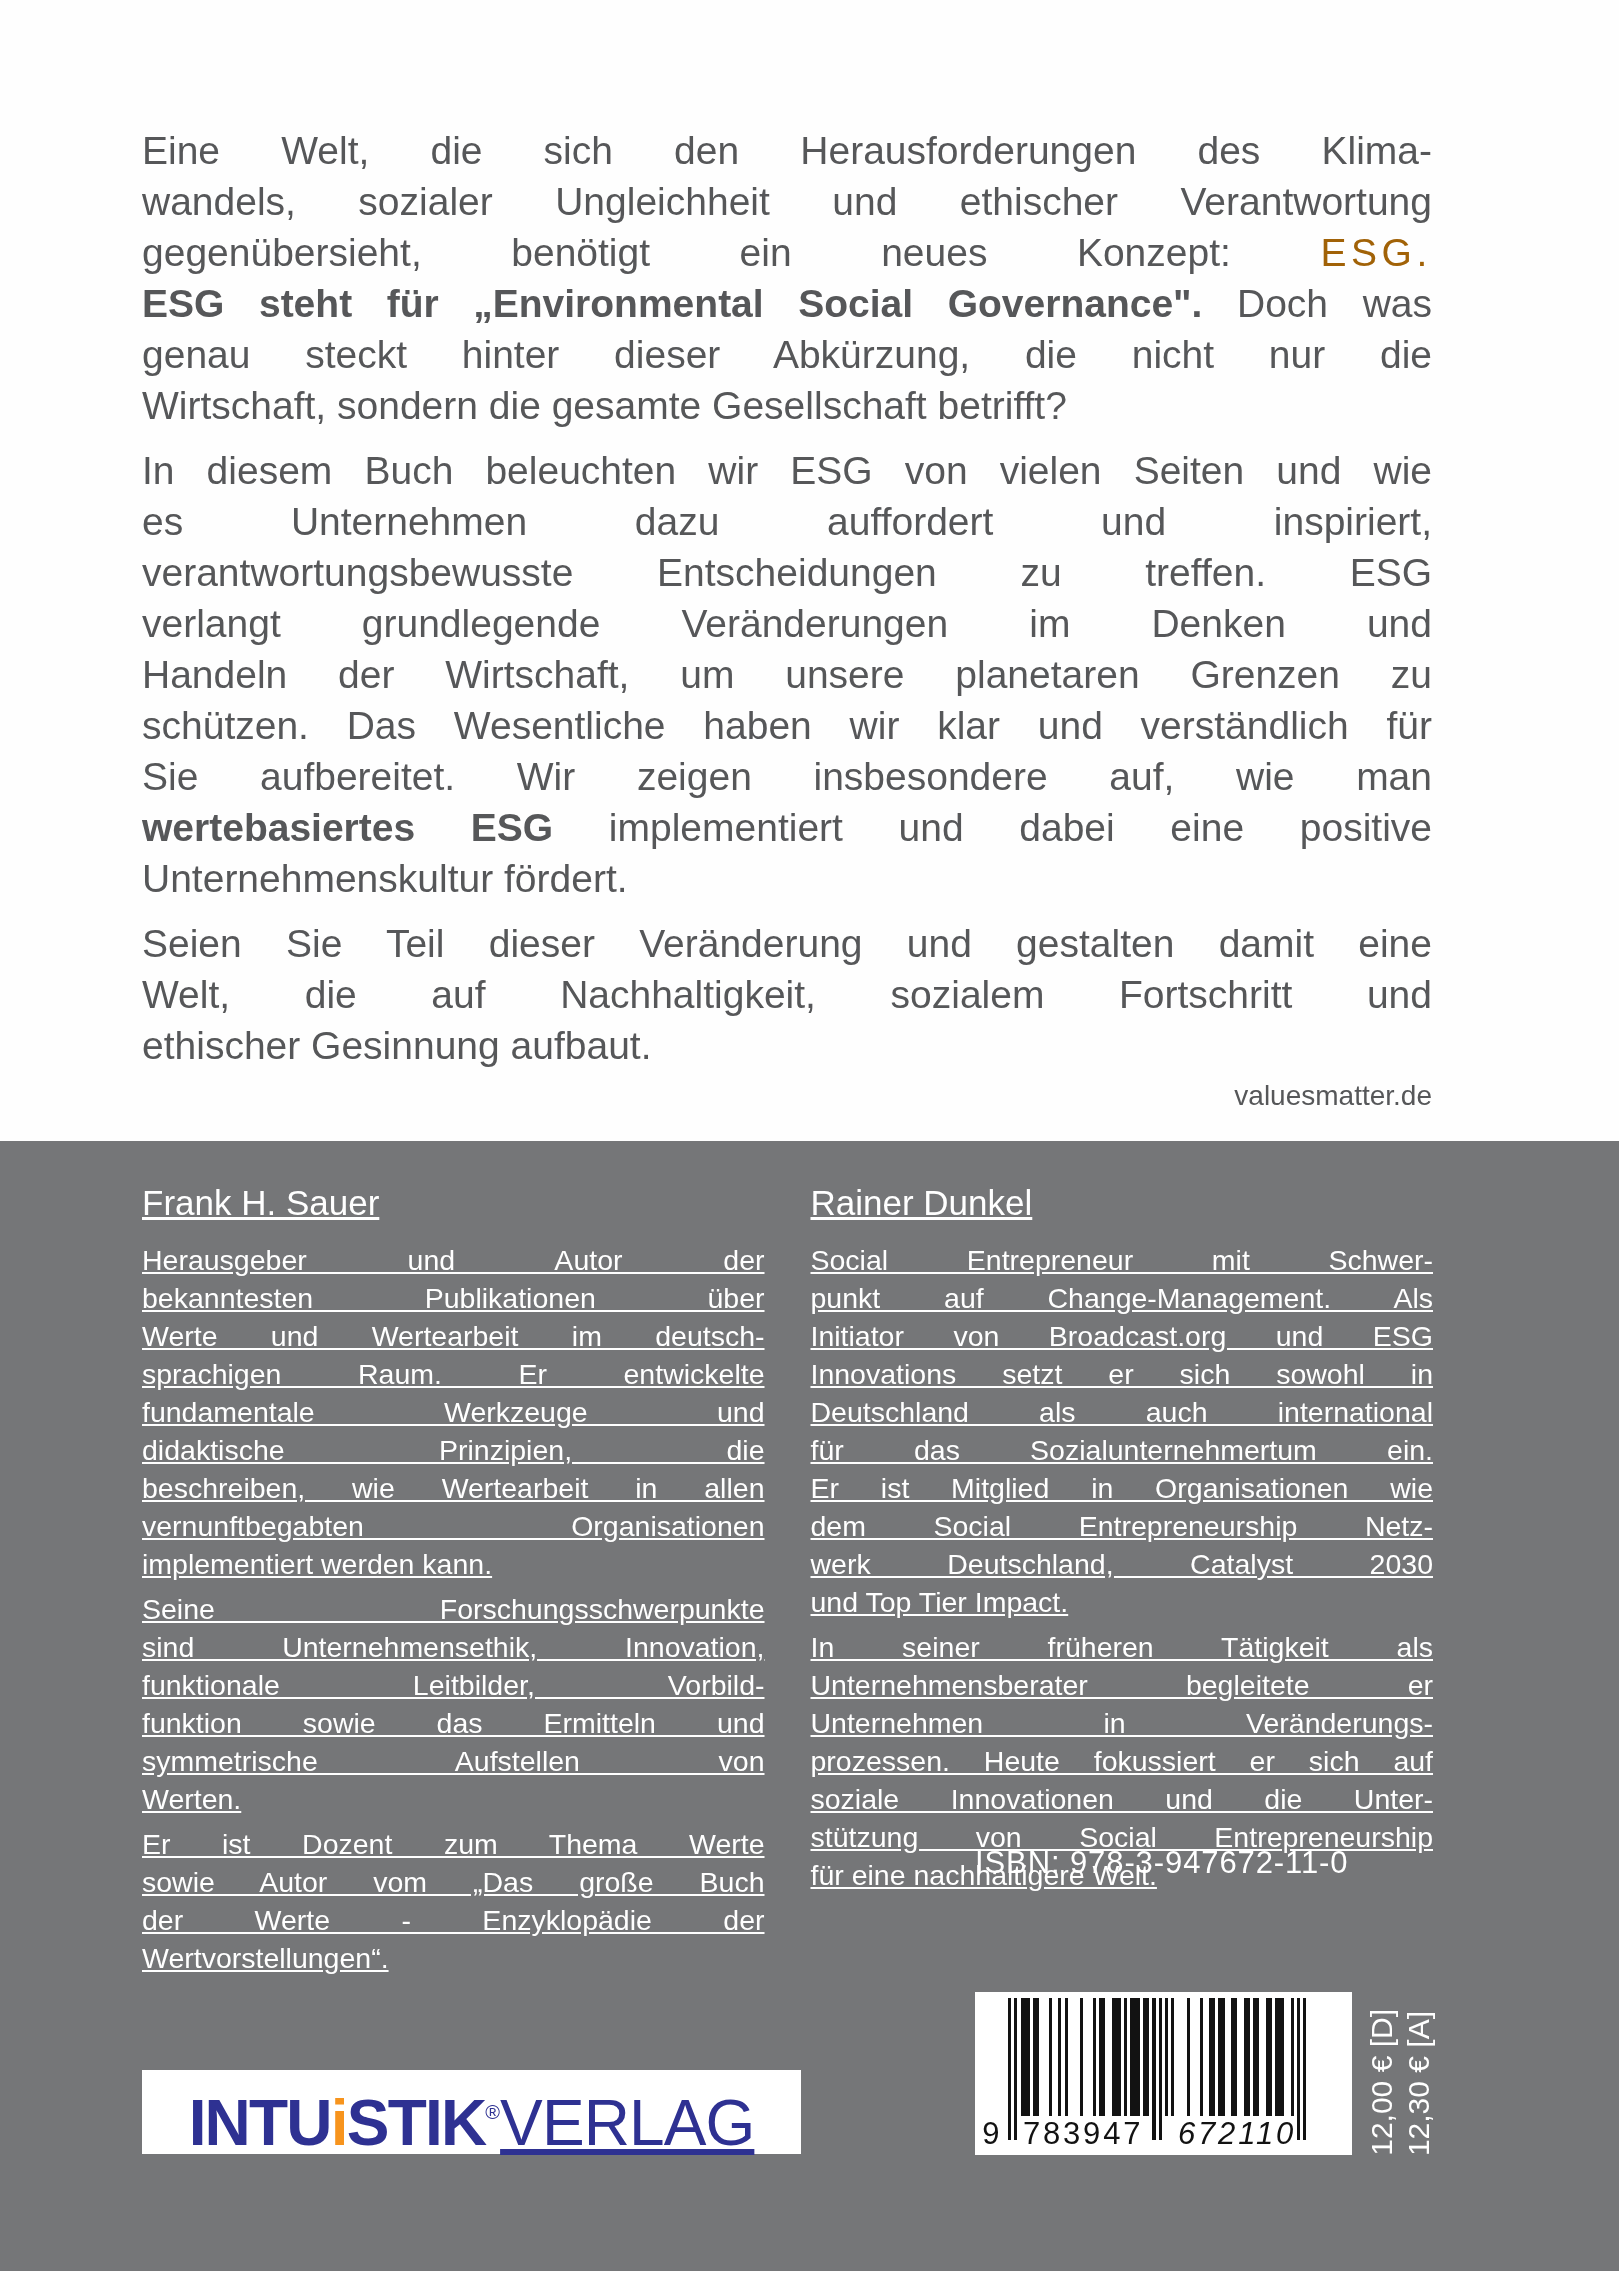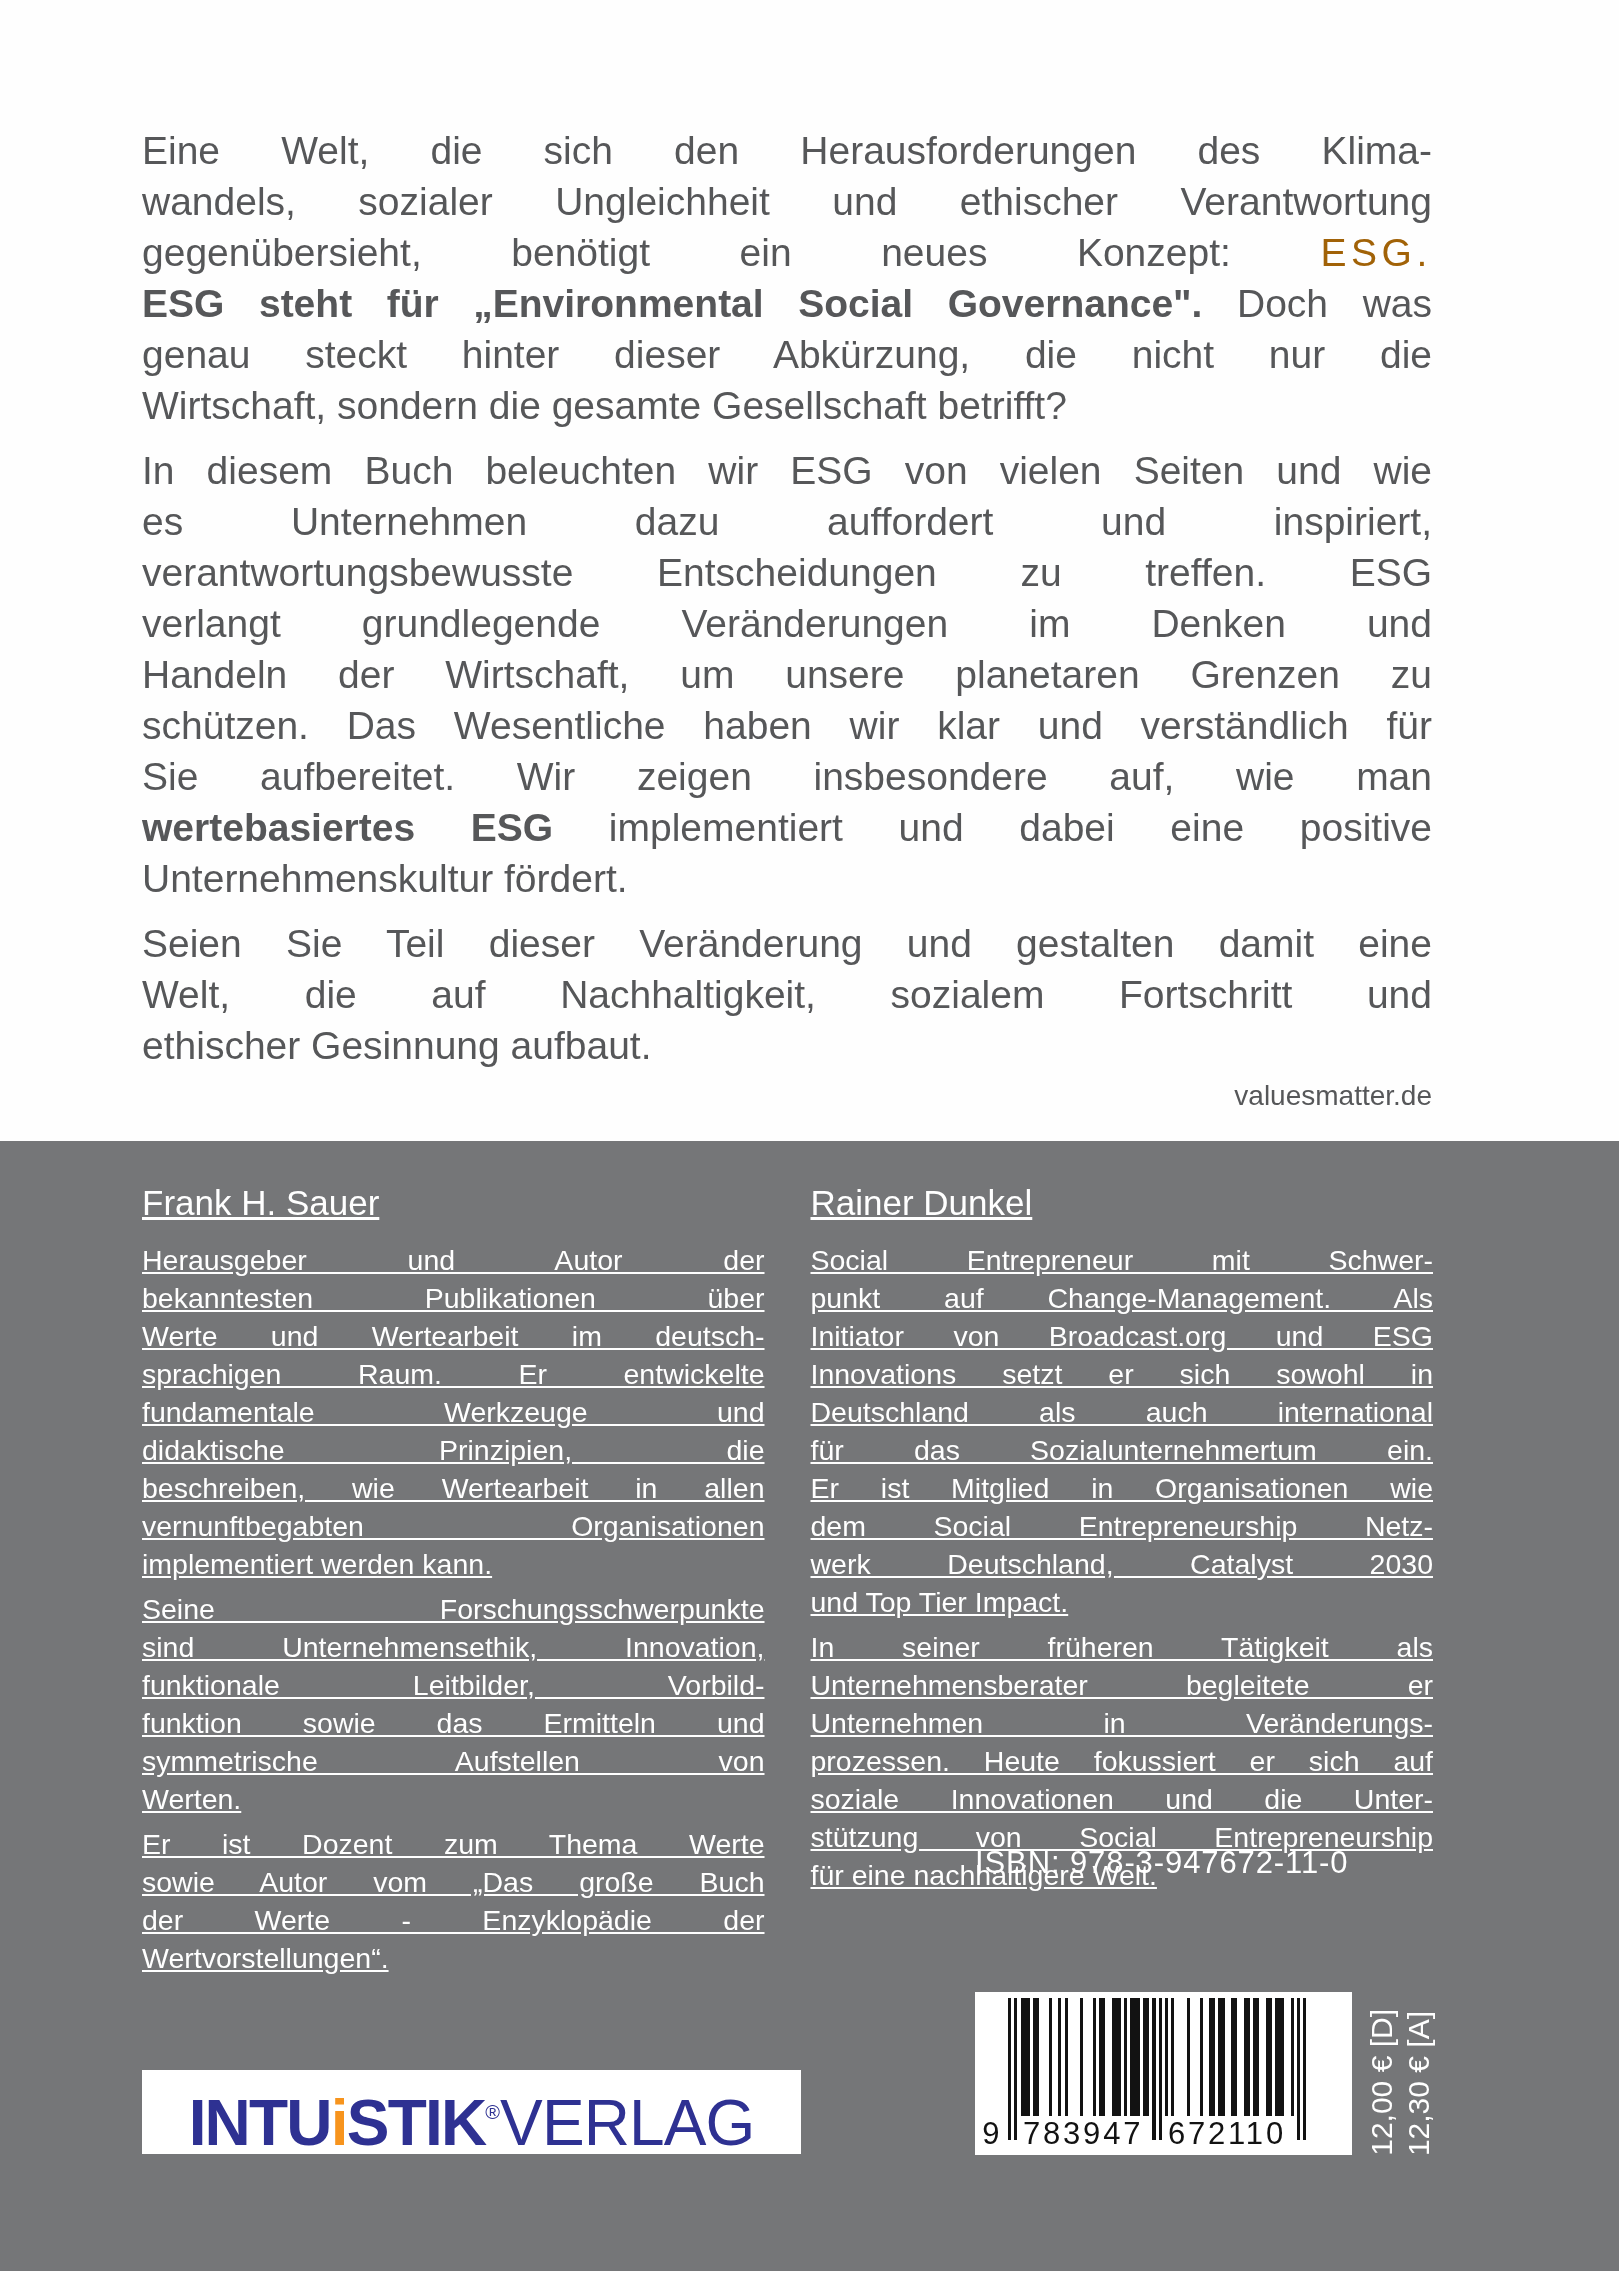--- a/index.html
+++ b/index.html
@@ -54,40 +54,40 @@
     position:absolute;left:33px;top:5.5px;width:298px;height:142px;
     display:flex;align-items:flex-start;
   }
   .bars .m{flex:1 1 0;height:118px;}
   .bars .m.on{background:#121212;}
   .bars .m.tall{height:142px;}
   .bc-digits{position:absolute;left:0;right:0;bottom:1.8px;height:39px;color:#121212;}
   .bc-digits span{position:absolute;font-size:31px;line-height:39px;letter-spacing:2.8px;}
   .bc-first{left:7.3px;}
   .bc-g1{left:48px;width:138px;}
-  .bc-g2{left:193px;width:138px;}
+  .bc-g2{left:193px;width:138px;text-align:center;font-style:italic;}
   
   .prices{
     position:absolute;left:1363px;top:1974px;height:182px;
     display:flex;align-items:flex-end;
   }
   .price{
     writing-mode:vertical-rl;transform:rotate(180deg);
     font-size:30px;line-height:37px;color:#ffffff;white-space:nowrap;
   }
   
   .logo-box{
     position:absolute;left:142px;top:2070px;width:659px;height:84px;
     background:#ffffff;text-align:center;line-height:84px;white-space:nowrap;
   }
   .logo-box span{font-size:64px;color:#2e3192;}
   .logo-intu,.logo-stik{font-weight:700;letter-spacing:-1.8px;}
   .logo-i{font-weight:700;color:#f7941d;letter-spacing:-1.8px;}
   .logo-r{font-size:20px !important;vertical-align:26px;letter-spacing:0;}
-  .logo-verlag{font-weight:400;letter-spacing:-0.9px;}
+  .logo-verlag{font-weight:400;letter-spacing:-0.9px;text-decoration:underline;}
 </style>
 </head>
 <body>
 
 <div class="page">
 
   <div class="white-section">
     <div class="synopsis">
         <div class="para">
           <div class="line"><span>Eine Welt, die sich den Herausforderungen des Klima-</span></div>

